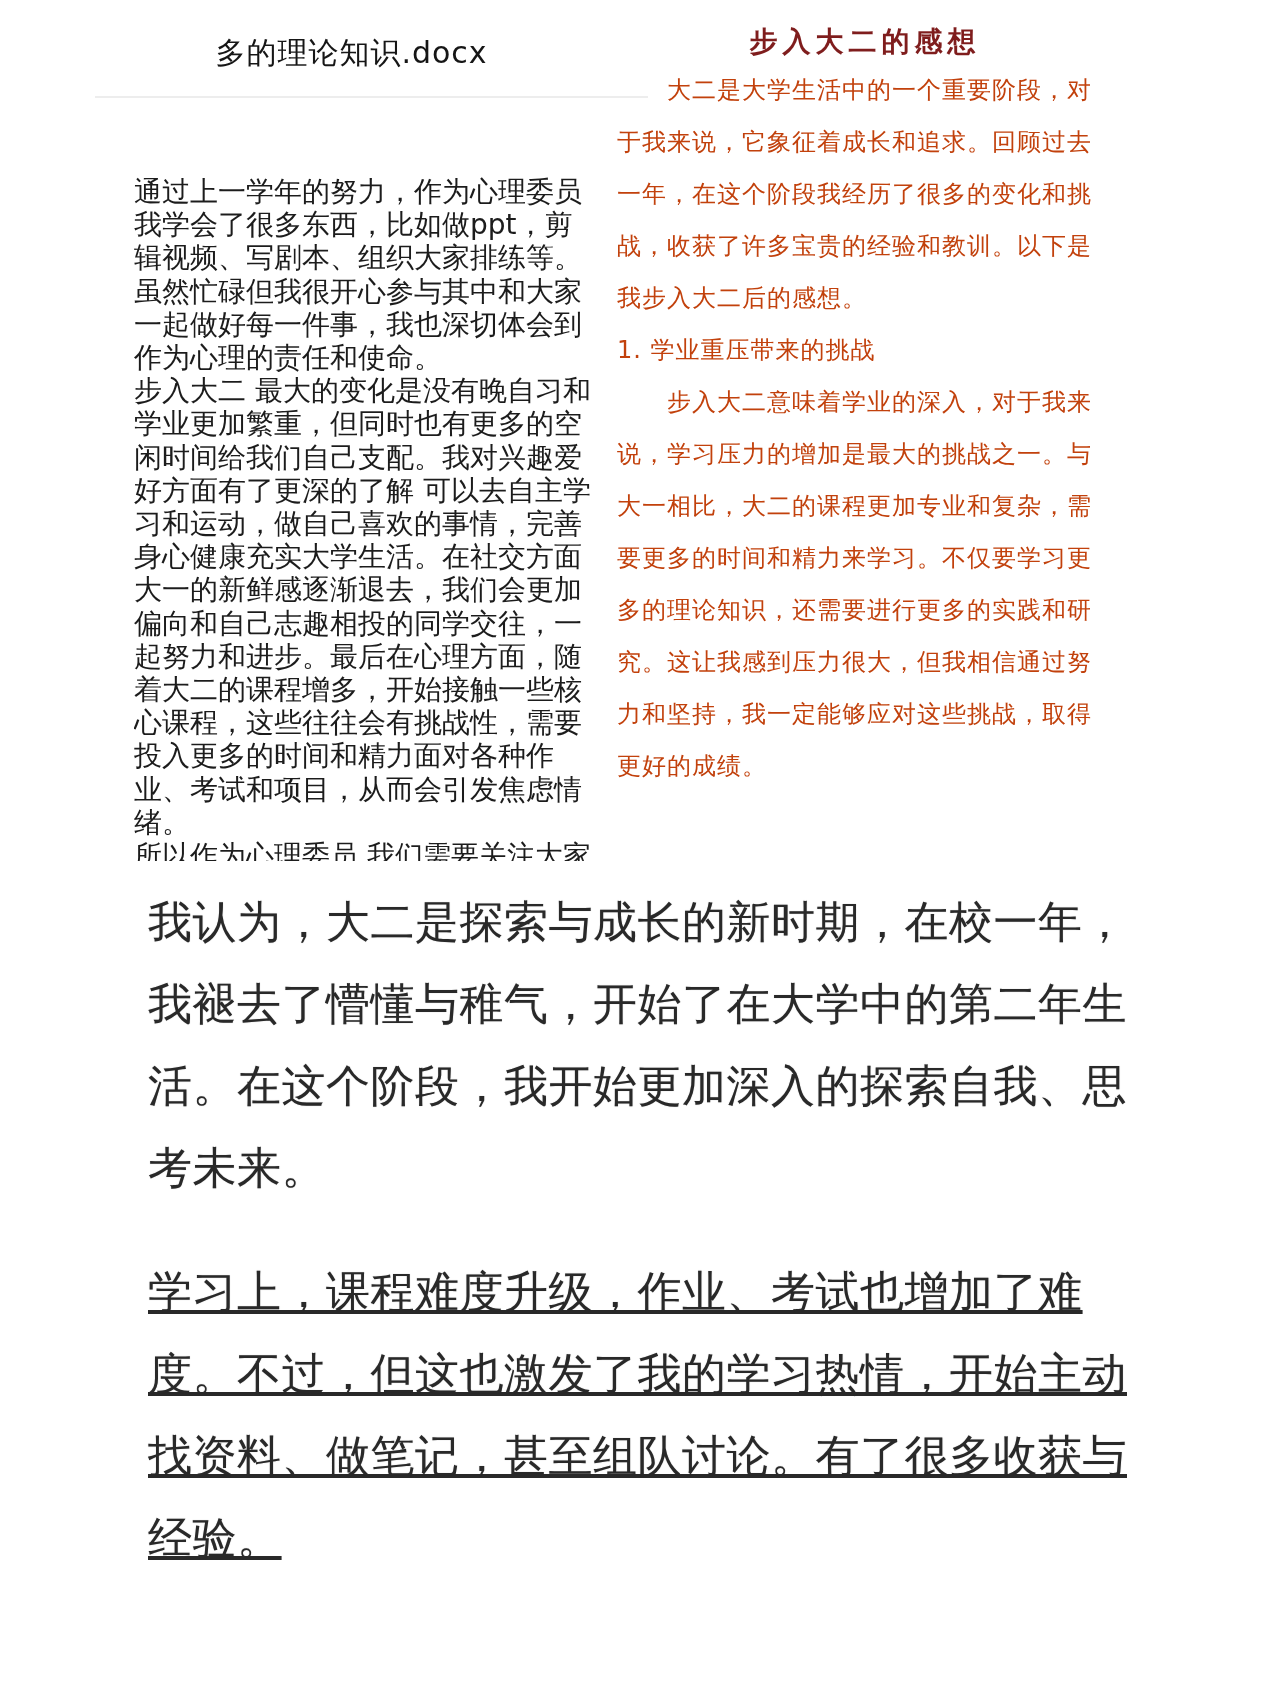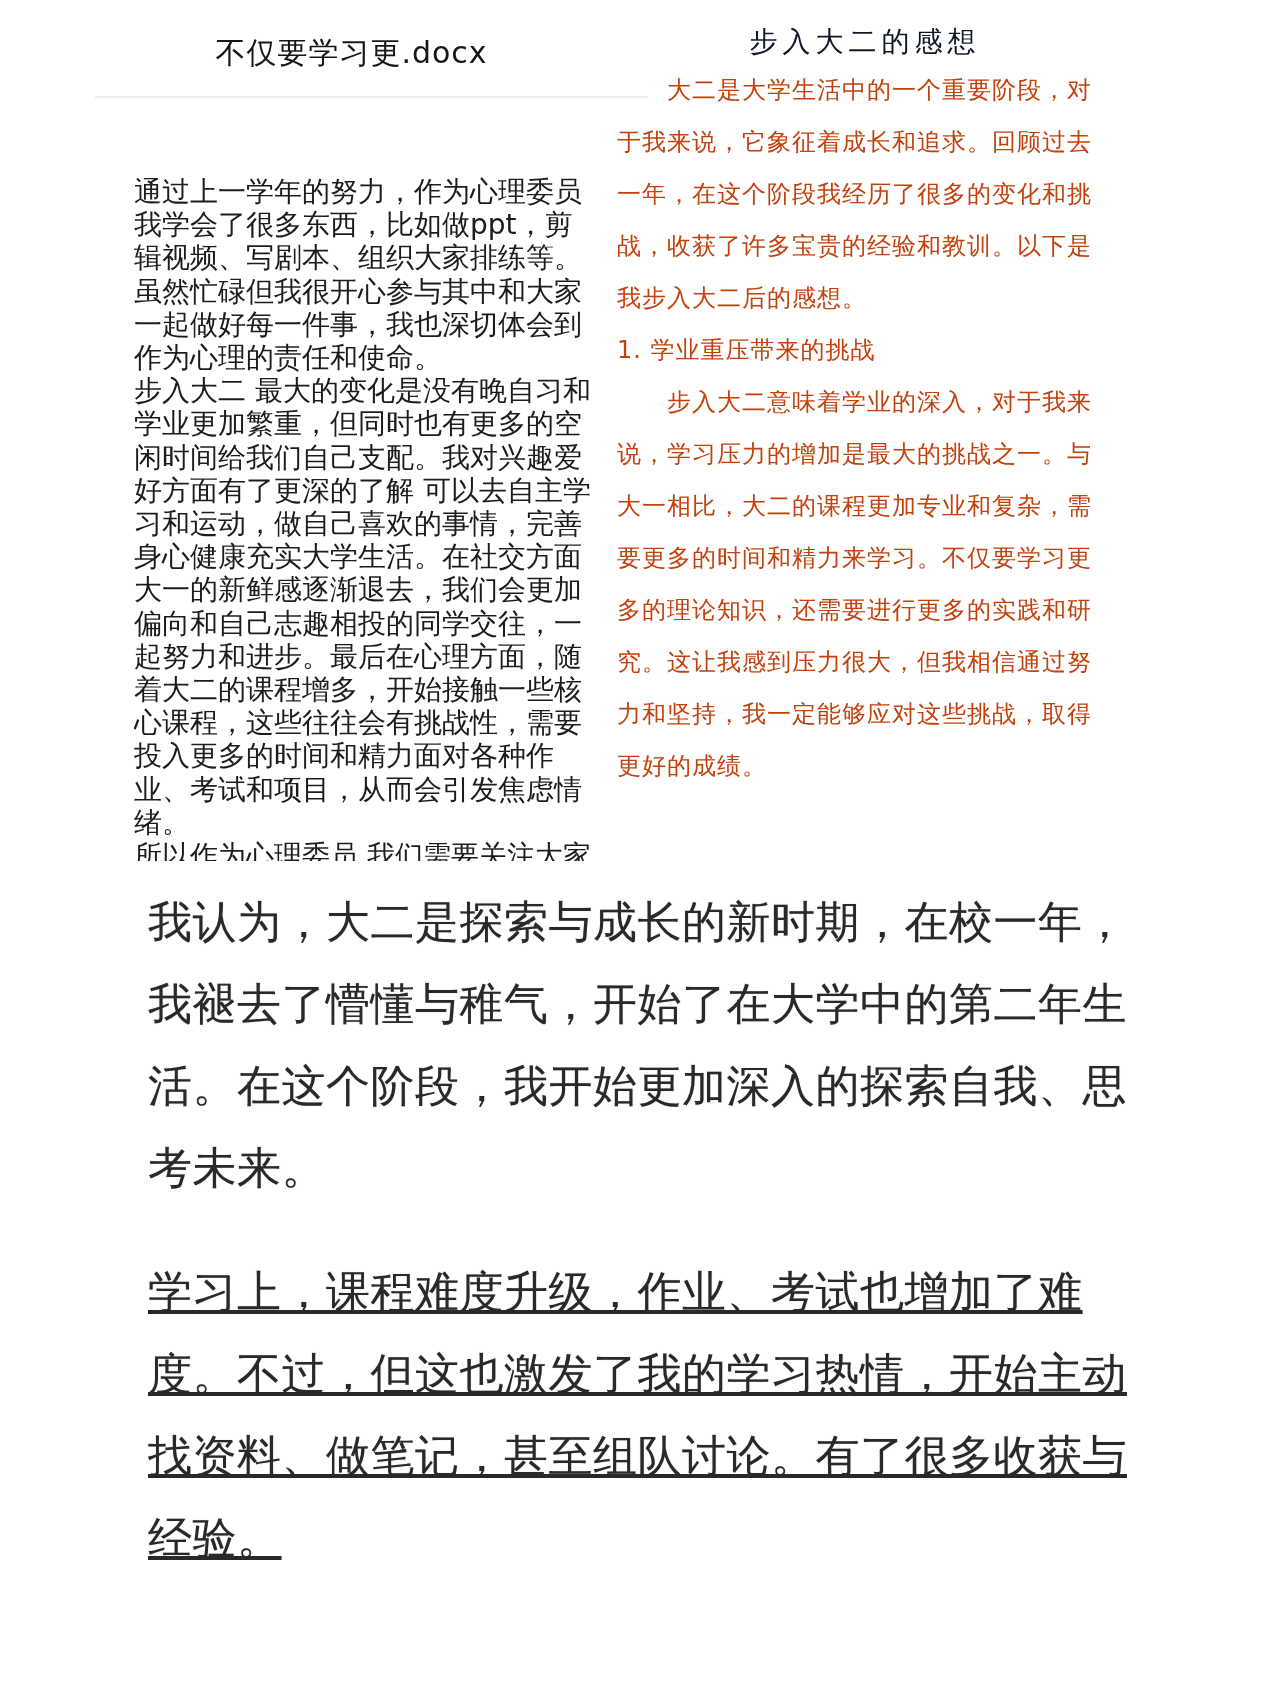--- a/index.html
+++ b/index.html
@@ -40,23 +40,24 @@
     letter-spacing:0px;
     white-space:pre;
   }
   
   .right-title{
     position:absolute;
     left:615px; top:25px; width:500px;
     text-align:center;
     font-size:28px;
     line-height:34px;
-    color:#0f172a;
+    color:#7f1d1d;
     letter-spacing:5px;
     white-space:pre;
+    font-weight:bold;
   }
   .right-body{
     position:absolute;
     left:617px; top:64px;
     width:560px; height:782px;
     overflow:hidden;
     font-size:24px;
     line-height:52px;
     color:#c2410c;
     letter-spacing:1px;
@@ -77,21 +78,21 @@
   }
   .note-p1{top:881px;}
   .note-p2{top:1251px;text-decoration:underline;}
   .note-p3{top:1619px;}
 </style>
 </head>
 <body>
 
 <div class="canvas">
 
-  <div class="doc-title">不仅要学习更.docx</div>
+  <div class="doc-title">多的理论知识.docx</div>
 
   <div class="title-divider"></div>
 
   <div class="left-body">通过上一学年的努力，作为心理委员
 我学会了很多东西，比如做ppt，剪
 辑视频、写剧本、组织大家排练等。
 虽然忙碌但我很开心参与其中和大家
 一起做好每一件事，我也深切体会到
 作为心理的责任和使命。
 步入大二 最大的变化是没有晚自习和

